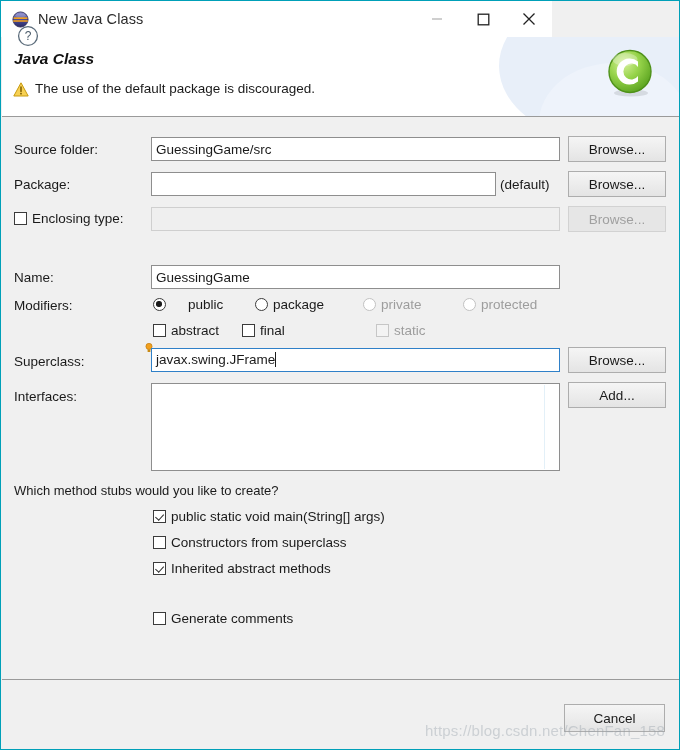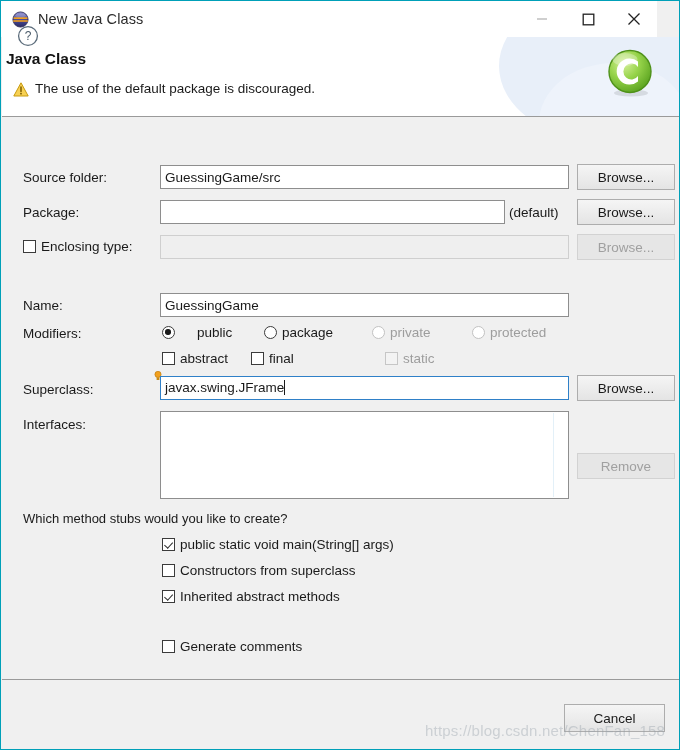--- a/index.html
+++ b/index.html
@@ -20,21 +20,21 @@
     background: #f0f0f0;
     overflow: hidden;
     font-size: 13.5px;
     color: #1a1a1a;
   }
 
   
   .titlebar {
     position: absolute;
     left: 0; top: 0;
-    width: 656px;
+    width: 551px;
     height: 36px;
     background: #ffffff;
     display: flex;
     align-items: center;
   }
   .title-icon {
     margin-left: 11px;
     width: 17px; height: 17px;
     position: relative;
   }
@@ -74,24 +74,25 @@
   }
   .header-swoosh2 {
     position: absolute;
     right: -10px; top: 26px;
     width: 150px; height: 120px;
     border-radius: 50%;
     background: #eef3fb;
   }
   .header-title {
     position: absolute;
-    left: 4px; top: 13px;
+    left: 12px; top: 13px;
     font-size: 15.5px;
     font-weight: bold;
     color: #121212;
+    font-style: italic;
   }
   .header-msg {
     position: absolute;
     left: 33px; top: 44px;
     font-size: 13.5px;
     color: #1a1a1a;
   }
   .warn-icon {
     position: absolute;
     left: 11px; top: 45px;
@@ -105,25 +106,24 @@
   .sep {
     position: absolute;
     left: 1px; top: 115px;
     width: 677px; height: 1px;
     background: #9a9a9a;
   }
 
   
   .body {
     position: absolute;
-    left: 10px; top: 116px;
+    left: 1px; top: 116px;
     width: 623px;
     height: 562px;
     background: #f0f0f0;
-    margin-top: 28px;
   }
   .lbl {
     position: absolute;
     font-size: 13.5px;
     color: #1a1a1a;
     white-space: nowrap;
   }
 
   .txt {
     position: absolute;
@@ -445,21 +445,21 @@
         <rect x="2.6" y="6.4" width="2.8" height="2.6" fill="#c98a14"></rect>
       </svg>
     </div>
     <div class="txt focus" style="left:149px; top:231px; width:409px;"><span>javax.swing.JFrame</span><span class="caret"></span></div>
     <button class="btn" style="left:566px; top:230px; width:98px;">Browse...</button>
 
     <div class="lbl" style="left:12px; top:272px;">Interfaces:</div>
     <div class="listbox" style="left:149px; top:266px; width:409px; height:88px;">
       <div class="vline"></div>
     </div>
-    <button class="btn dis" style="left:566px; top:308px; width:98px;" disabled="">Remove</button>
+    <button class="btn" style="left:566px; top:265px; width:98px;">Add...</button>
 
     <div class="question" style="left:12px; top:366px;">Which method stubs would you like to create?</div>
 
     <div class="ctl" style="left:151px; top:392px;align-items:center;">
       <span class="cbx on"></span>
       <span>public static void main(String[] args)</span>
     </div>
     <div class="ctl" style="left:151px; top:418px;">
       <span class="cbx"></span>
       <span>Constructors from superclass</span>

